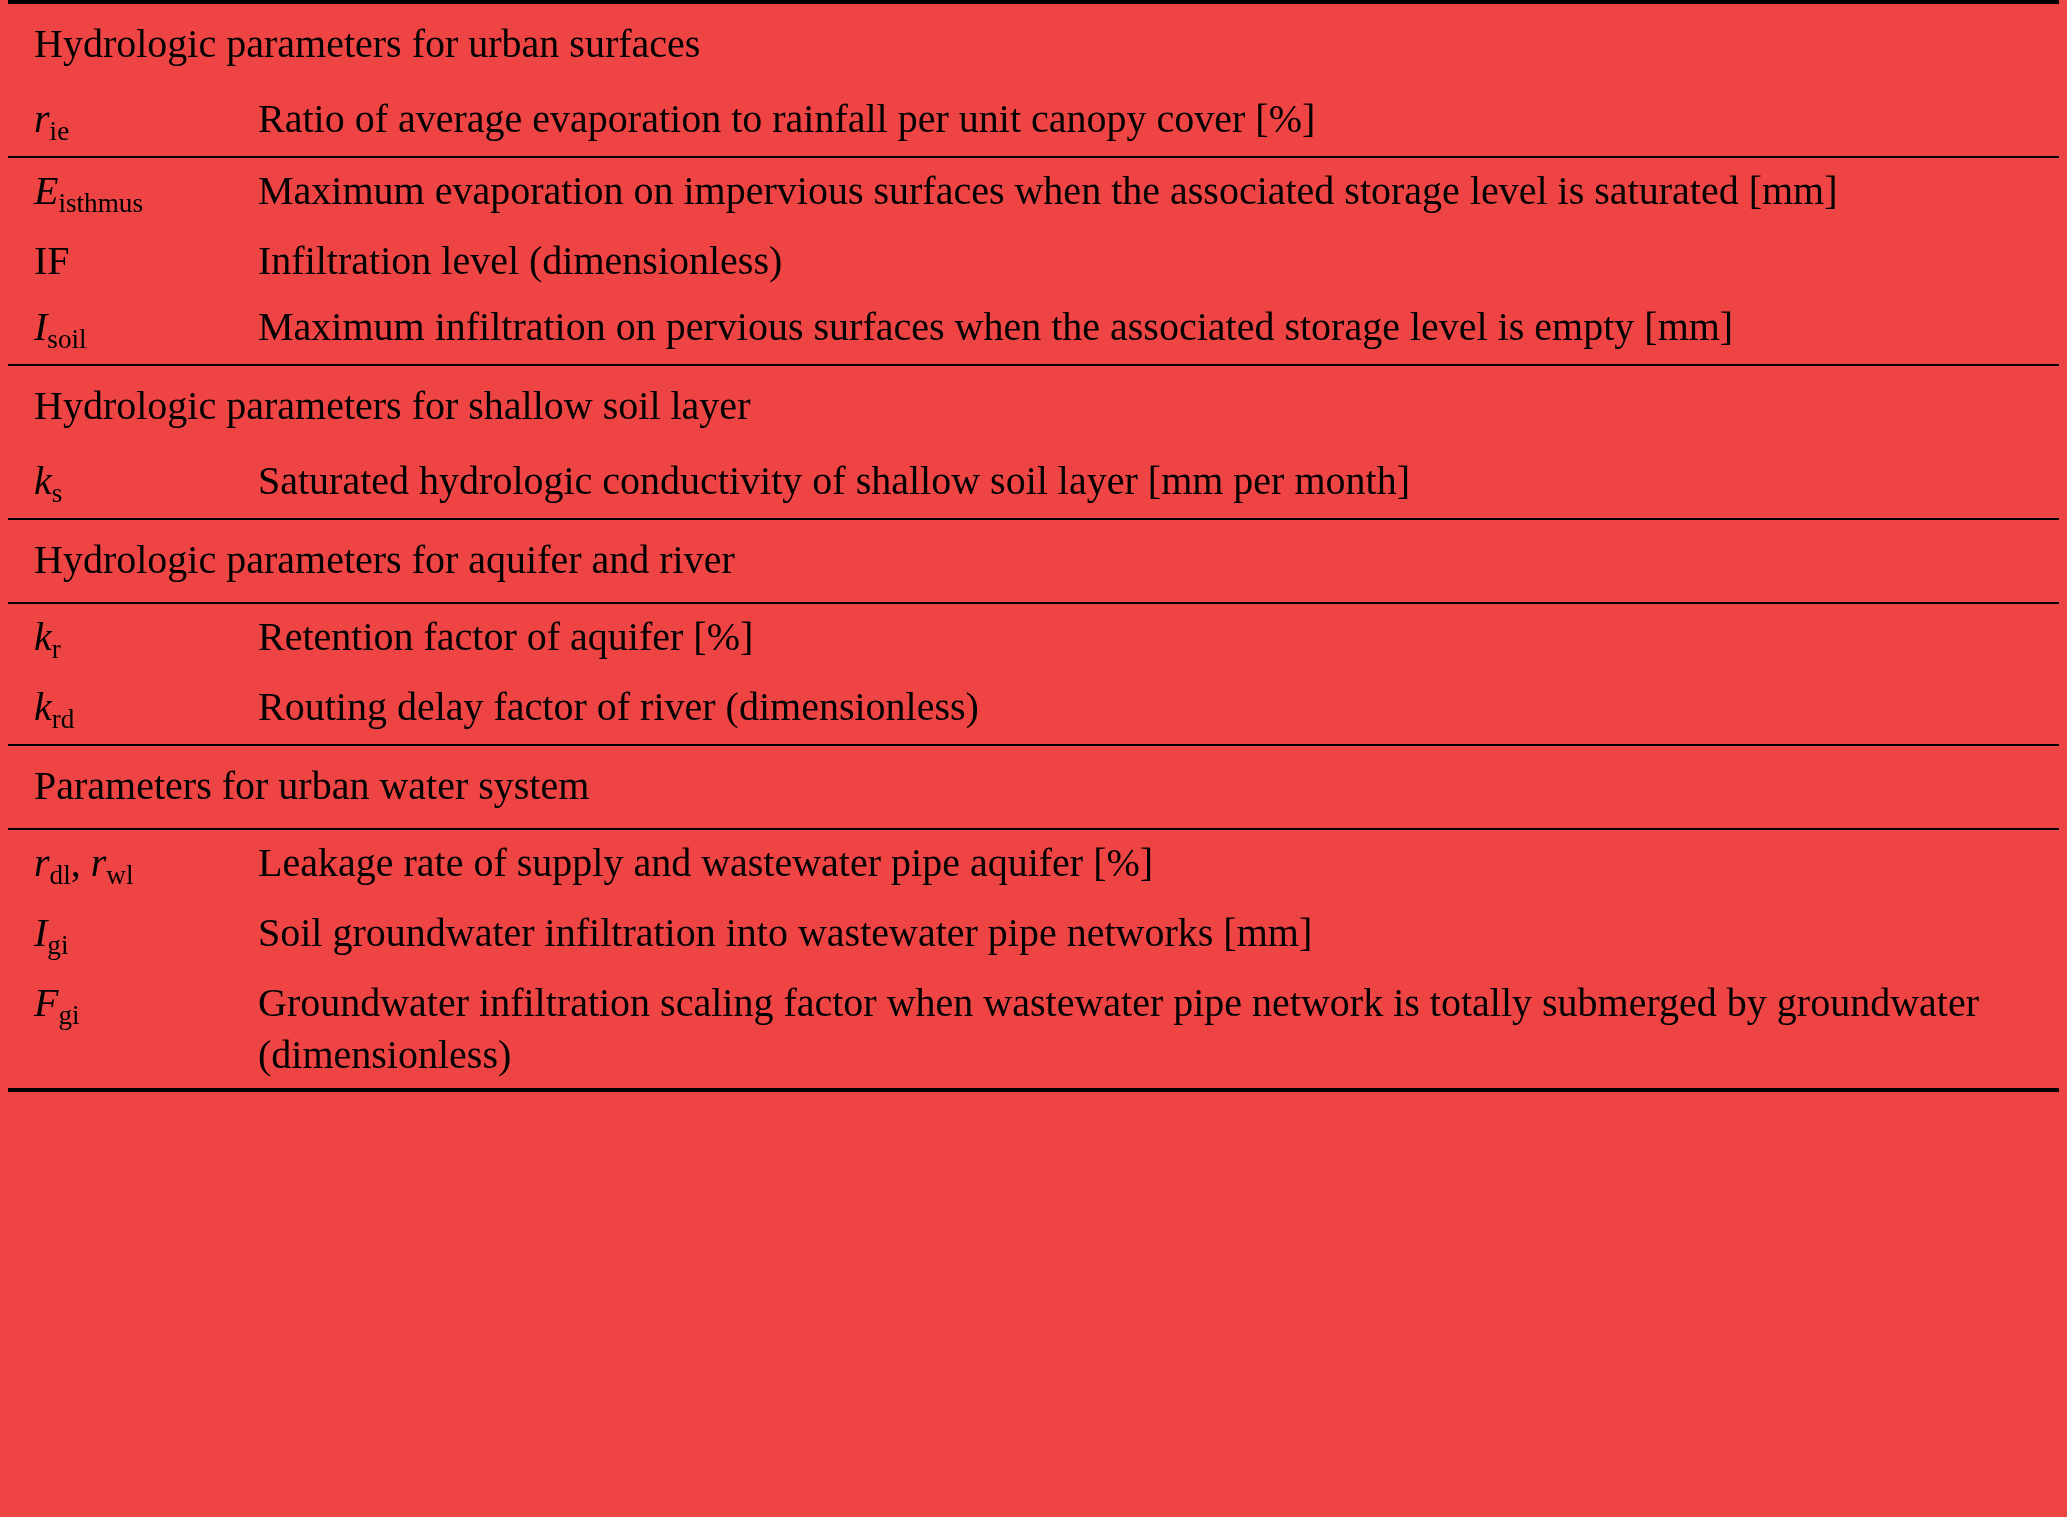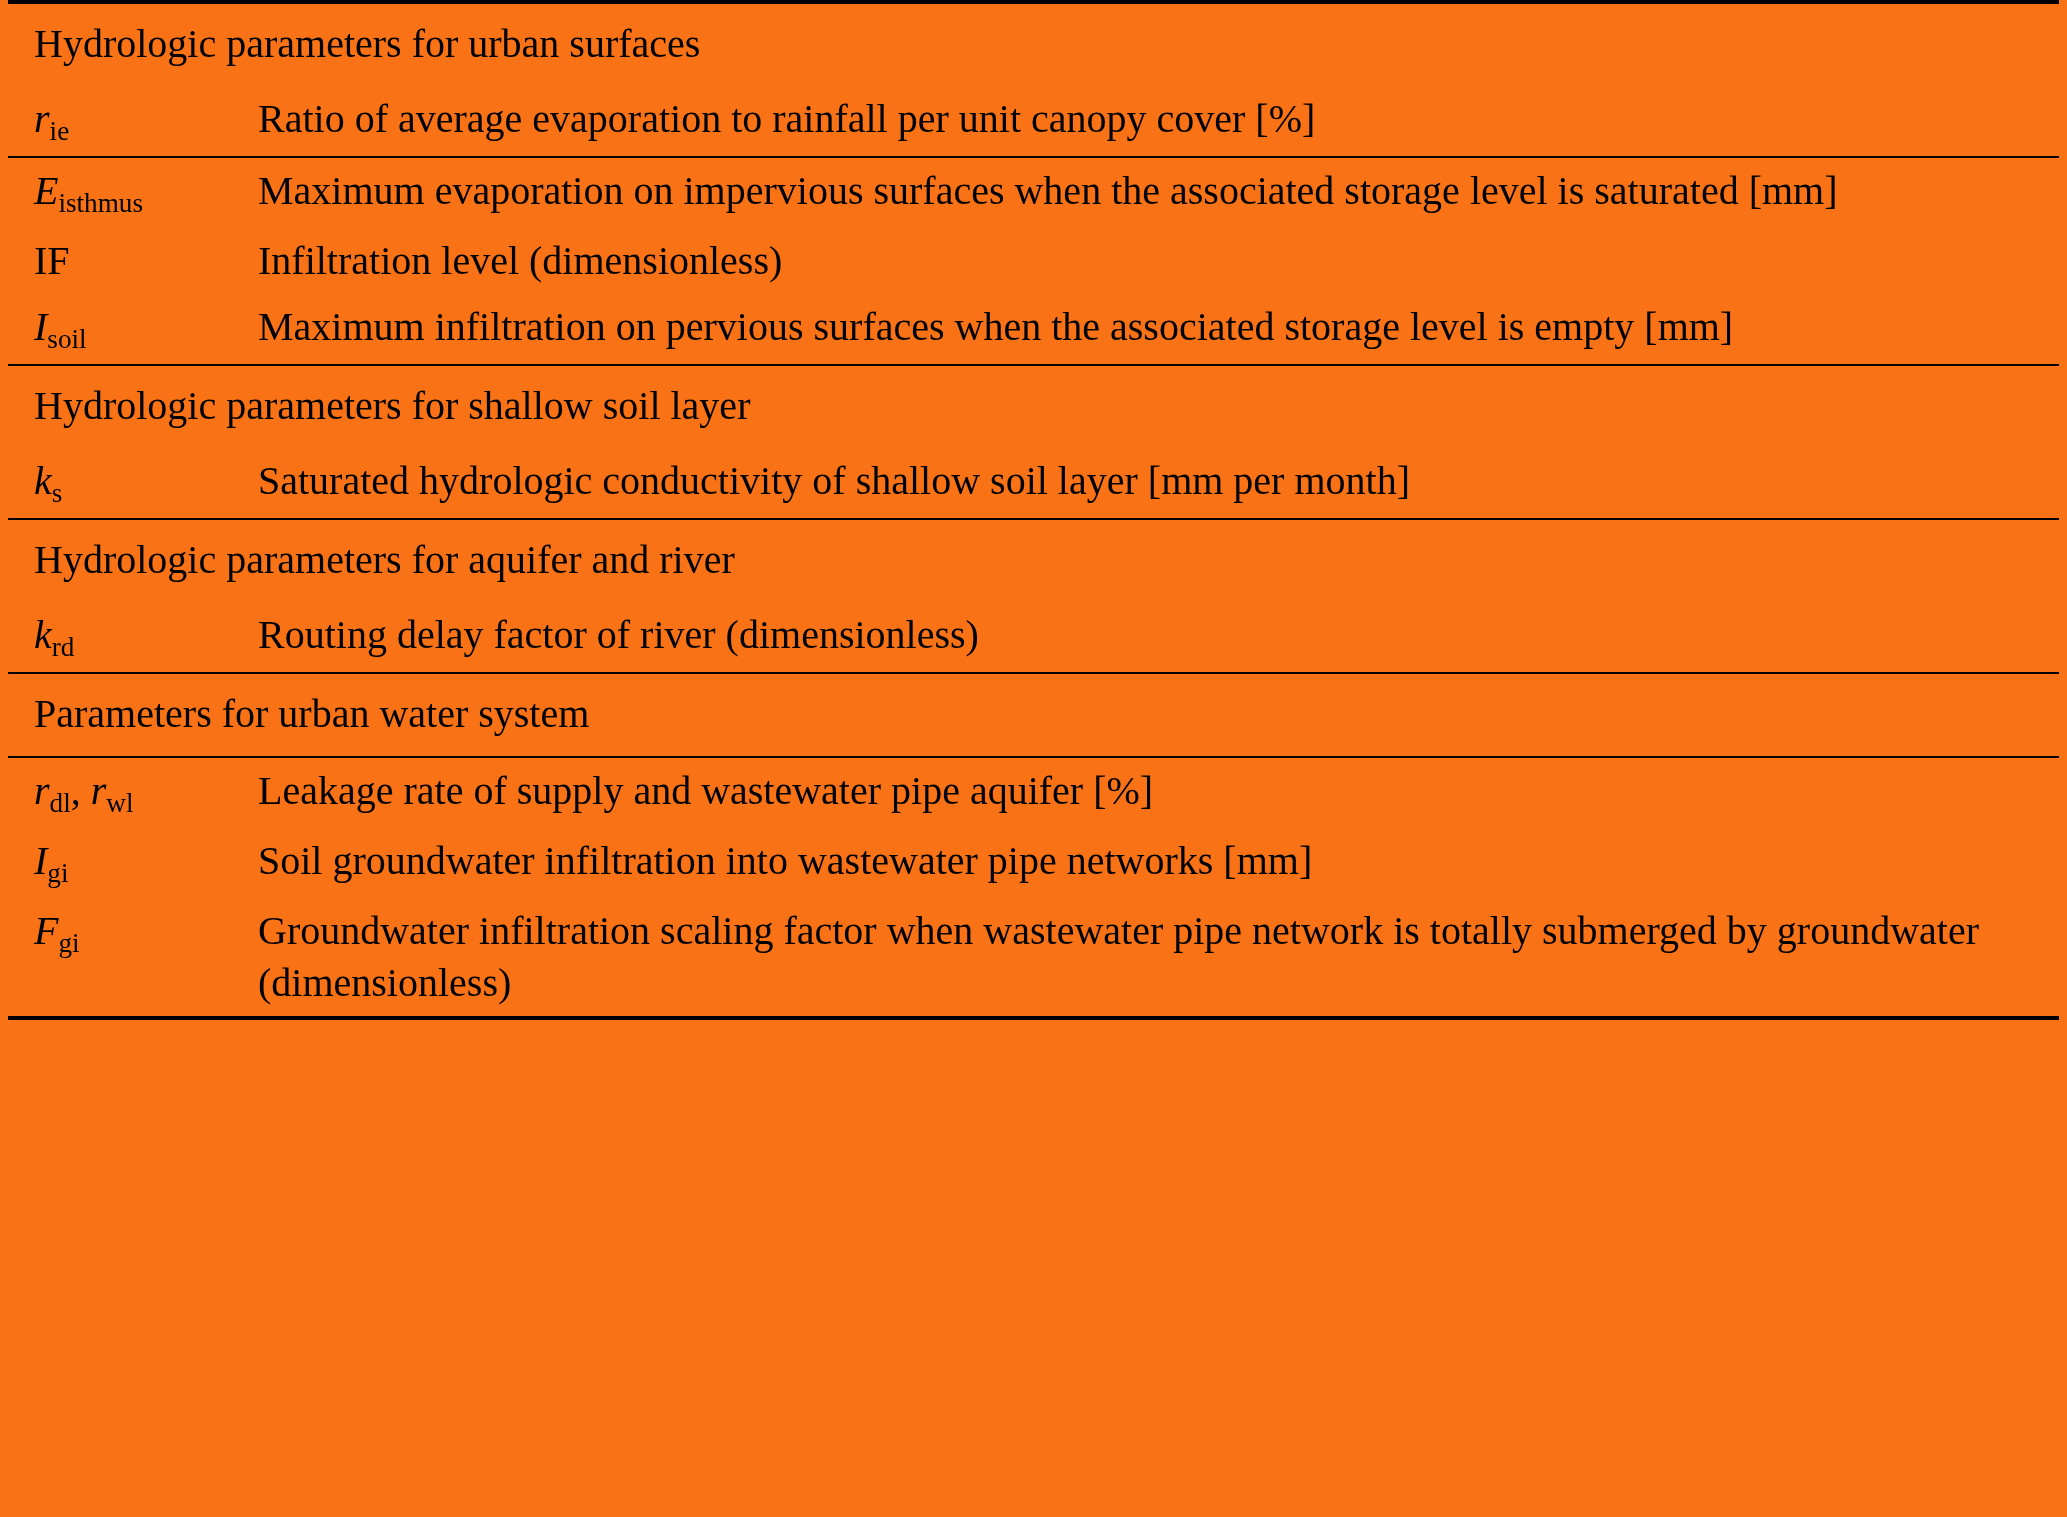--- a/index.html
+++ b/index.html
@@ -9,21 +9,21 @@
   }
   body {
     font-family: "Liberation Serif", serif;
     color: #000000;
   }
   .page {
     width: 2067px;
     min-height: 1517px;
     box-sizing: border-box;
     padding: 0 8px;
-    background: #f97316;
+    background: #ef4444;
   }
   table.param-table {
     width: 100%;
     border-collapse: collapse;
     table-layout: fixed;
     font-size: 40px;
     line-height: 1.30;
   }
   table.param-table td {
     vertical-align: top;
@@ -97,20 +97,24 @@
         <tr class="section-row rule-thin">
           <td colspan="2">Hydrologic parameters for shallow soil layer</td>
         </tr>
         <tr class="entry-row entry-last">
           <td class="sym"><i>k</i><sub>s</sub></td>
           <td class="desc">Saturated hydrologic conductivity of shallow soil layer [mm per month]</td>
         </tr>
         <tr class="section-row rule-thin">
           <td colspan="2">Hydrologic parameters for aquifer and river</td>
         </tr>
+        <tr class="entry-row entry-first rule-thin">
+          <td class="sym"><i>k</i><sub>r</sub></td>
+          <td class="desc">Retention factor of aquifer [%]</td>
+        </tr>
         <tr class="entry-row entry-last">
           <td class="sym"><i>k</i><sub>rd</sub></td>
           <td class="desc">Routing delay factor of river (dimensionless)</td>
         </tr>
         <tr class="section-row rule-thin">
           <td colspan="2">Parameters for urban water system</td>
         </tr>
         <tr class="entry-row entry-first rule-thin">
           <td class="sym"><i>r</i><sub>dl</sub>, <i>r</i><sub>wl</sub></td>
           <td class="desc">Leakage rate of supply and wastewater pipe aquifer [%]</td>

